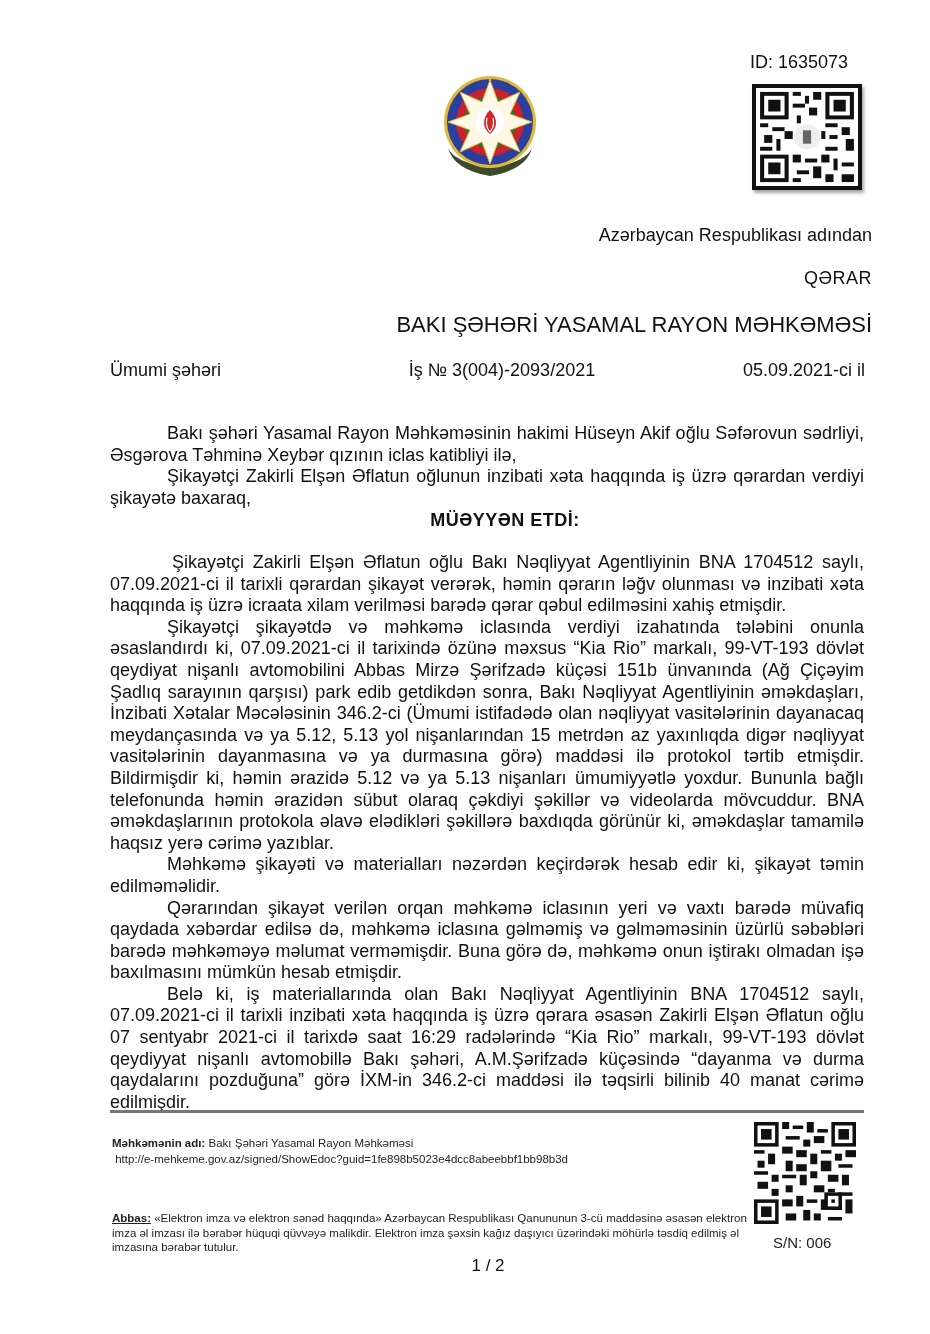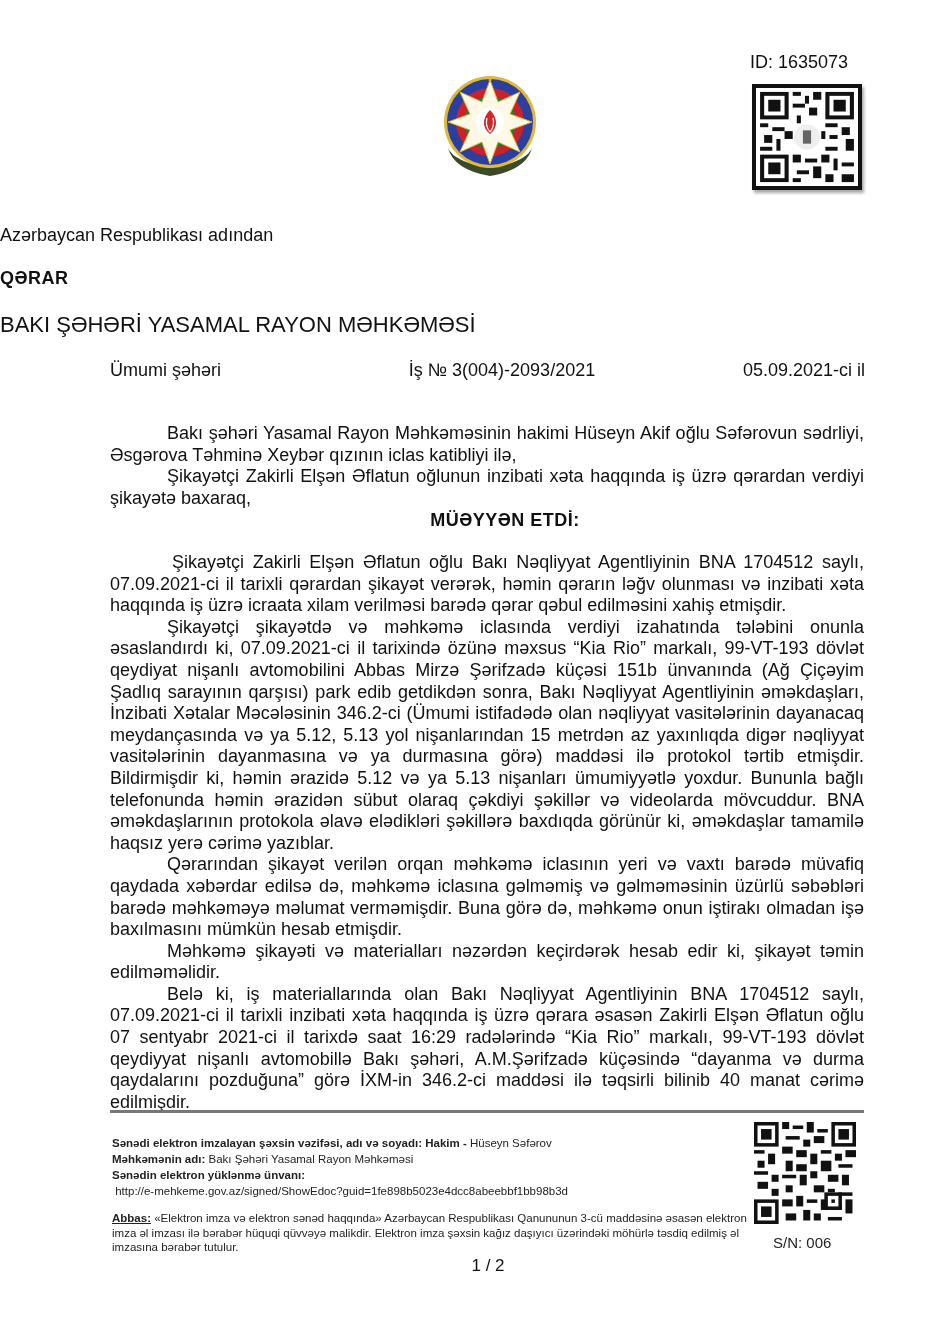--- a/index.html
+++ b/index.html
@@ -2,23 +2,23 @@
 <html><head>
 <meta charset="utf-8">
 <style>
   html, body { margin: 0; padding: 0; background: #ffffff; }
   body { width: 930px; height: 1334px; position: relative; overflow: hidden;
          font-family: "Liberation Sans", sans-serif; color: #111; }
   .abs { position: absolute; }
   .emblem { left: 434px; top: 70px; width: 112px; height: 112px; }
   .doc-id { left: 750px; top: 52px; font-size: 18px; color: #111; text-align: right; }
   .qr-top { left: 752px; top: 84px; width: 110px; height: 106px; border: 4px solid #111; box-sizing: border-box; background:#fff; box-shadow: 2px 3px 3px rgba(0,0,0,0.35); }
-  .center-line { left: 0; width: 872px; text-align: left; }
+  .center-line { left: 0; width: 872px; text-align: right; }
   .hdr1 { top: 225px; font-size: 18px; }
-  .hdr2 { top: 268px; font-size: 18px; font-weight: bold; letter-spacing: 0.5px; }
+  .hdr2 { top: 268px; font-size: 18px; font-weight: normal; letter-spacing: 0.5px; }
   .hdr3 { top: 312px; font-size: 22px; }
   .meta-row { top: 360px; left: 110px; width: 755px; font-size: 18px; display: flex; justify-content: space-between; }
   .body-text { left: 110px; width: 754px; font-size: 18px; line-height: 21.6px; text-align: justify; }
   .body-text p { margin: 0; text-indent: 57px; }
   .intro { top: 423px; }
   .heading-etdi { top: 510px; left: 0; width: 1010px; text-align: center; font-size: 18px; font-weight: bold; letter-spacing: 0.5px; }
   .main-body { top: 552px; }
   .divider { left: 110px; top: 1110px; width: 754px; height: 3px; background: #777; }
   .footer-info { left: 112px; top: 1135px; font-size: 11.5px; line-height: 16px; color: #222; }
   .footer-info b { font-weight: bold; }
@@ -112,31 +112,29 @@
 <div class="abs body-text intro">
   <p>Bakı şəhəri Yasamal Rayon Məhkəməsinin hakimi Hüseyn Akif oğlu Səfərovun sədrliyi, Əsgərova Təhminə Xeybər qızının iclas katibliyi ilə,</p>
   <p>Şikayətçi Zakirli Elşən Əflatun oğlunun inzibati xəta haqqında iş üzrə qərardan verdiyi şikayətə baxaraq,</p>
 </div>
 
 <div class="abs heading-etdi">MÜƏYYƏN  ETDİ:</div>
 
 <div class="abs body-text main-body">
   <p style="text-indent:62px;">Şikayətçi Zakirli Elşən Əflatun oğlu Bakı Nəqliyyat Agentliyinin BNA 1704512 saylı, 07.09.2021-ci il tarixli qərardan şikayət verərək, həmin qərarın ləğv olunması və inzibati xəta haqqında iş üzrə icraata xilam verilməsi barədə qərar qəbul edilməsini xahiş etmişdir.</p>
   <p>Şikayətçi şikayətdə və məhkəmə iclasında verdiyi izahatında tələbini onunla əsaslandırdı ki, 07.09.2021-ci il tarixində özünə məxsus “Kia Rio” markalı, 99-VT-193 dövlət qeydiyat nişanlı avtomobilini Abbas Mirzə Şərifzadə küçəsi 151b ünvanında (Ağ Çiçəyim Şadlıq sarayının qarşısı) park edib getdikdən sonra, Bakı Nəqliyyat Agentliyinin əməkdaşları, İnzibati Xətalar Məcələsinin 346.2-ci (Ümumi istifadədə olan nəqliyyat vasitələrinin dayanacaq meydançasında və ya 5.12, 5.13 yol nişanlarından 15 metrdən az yaxınlıqda digər nəqliyyat vasitələrinin dayanmasına və ya durmasına görə) maddəsi ilə protokol tərtib etmişdir. Bildirmişdir ki, həmin ərazidə 5.12 və ya 5.13 nişanları ümumiyyətlə yoxdur. Bununla bağlı telefonunda həmin ərazidən sübut olaraq çəkdiyi şəkillər və videolarda mövcuddur. BNA əməkdaşlarının protokola əlavə elədikləri şəkillərə baxdıqda görünür ki, əməkdaşlar tamamilə haqsız yerə cərimə yazıblar.</p>
+  <p>Məhkəmə şikayəti və materialları nəzərdən keçirdərək hesab edir ki, şikayət təmin edilməməlidir.</p>
   <p>Qərarından şikayət verilən orqan məhkəmə iclasının yeri və vaxtı barədə müvafiq qaydada xəbərdar edilsə də, məhkəmə iclasına gəlməmiş və gəlməməsinin üzürlü səbəbləri barədə məhkəməyə məlumat verməmişdir. Buna görə də, məhkəmə onun iştirakı olmadan işə baxılmasını mümkün hesab etmişdir.</p>
-  <p>Məhkəmə şikayəti və materialları nəzərdən keçirdərək hesab edir ki, şikayət təmin edilməməlidir.</p>
   <p>Belə ki, iş materiallarında olan Bakı Nəqliyyat Agentliyinin BNA 1704512 saylı, 07.09.2021-ci il tarixli inzibati xəta haqqında iş üzrə qərara əsasən Zakirli Elşən Əflatun oğlu 07 sentyabr 2021-ci il tarixdə saat 16:29 radələrində “Kia Rio” markalı, 99-VT-193 dövlət qeydiyyat nişanlı avtomobillə Bakı şəhəri, A.M.Şərifzadə küçəsində “dayanma və durma qaydalarını pozduğuna” görə İXM-in 346.2-ci maddəsi ilə təqsirli bilinib 40 manat cərimə edilmişdir.</p>
 </div>
 
 <div class="abs divider"></div>
 
 <div class="abs footer-info">
-  <div><b>Sənədi elektron imzalayan şəxsin vəzifəsi, adı və soyadı: Hakim - </b><span>Hüseyn Səfərov</span></div>
   <div><b>Məhkəmənin adı: </b><span>Bakı Şəhəri Yasamal Rayon Məhkəməsi</span></div>
-  <div><b>Sənədin elektron yüklənmə ünvanı:</b></div>
   <div>&nbsp;<span>http://e-mehkeme.gov.az/signed/ShowEdoc?guid=1fe898b5023e4dcc8abeebbf1bb98b3d</span></div>
 </div>
 
 <div class="abs qr-bottom">
   <svg width="102" height="102" viewBox="0 0 29 29">
     <rect width="29" height="29" fill="#fff"></rect>
     <rect x="0" y="0" width="7" height="7" fill="#111"></rect>
       <rect x="1" y="1" width="5" height="5" fill="#fff"></rect>
       <rect x="2" y="2" width="3" height="3" fill="#111"></rect>
     <rect x="22" y="0" width="7" height="7" fill="#111"></rect>

